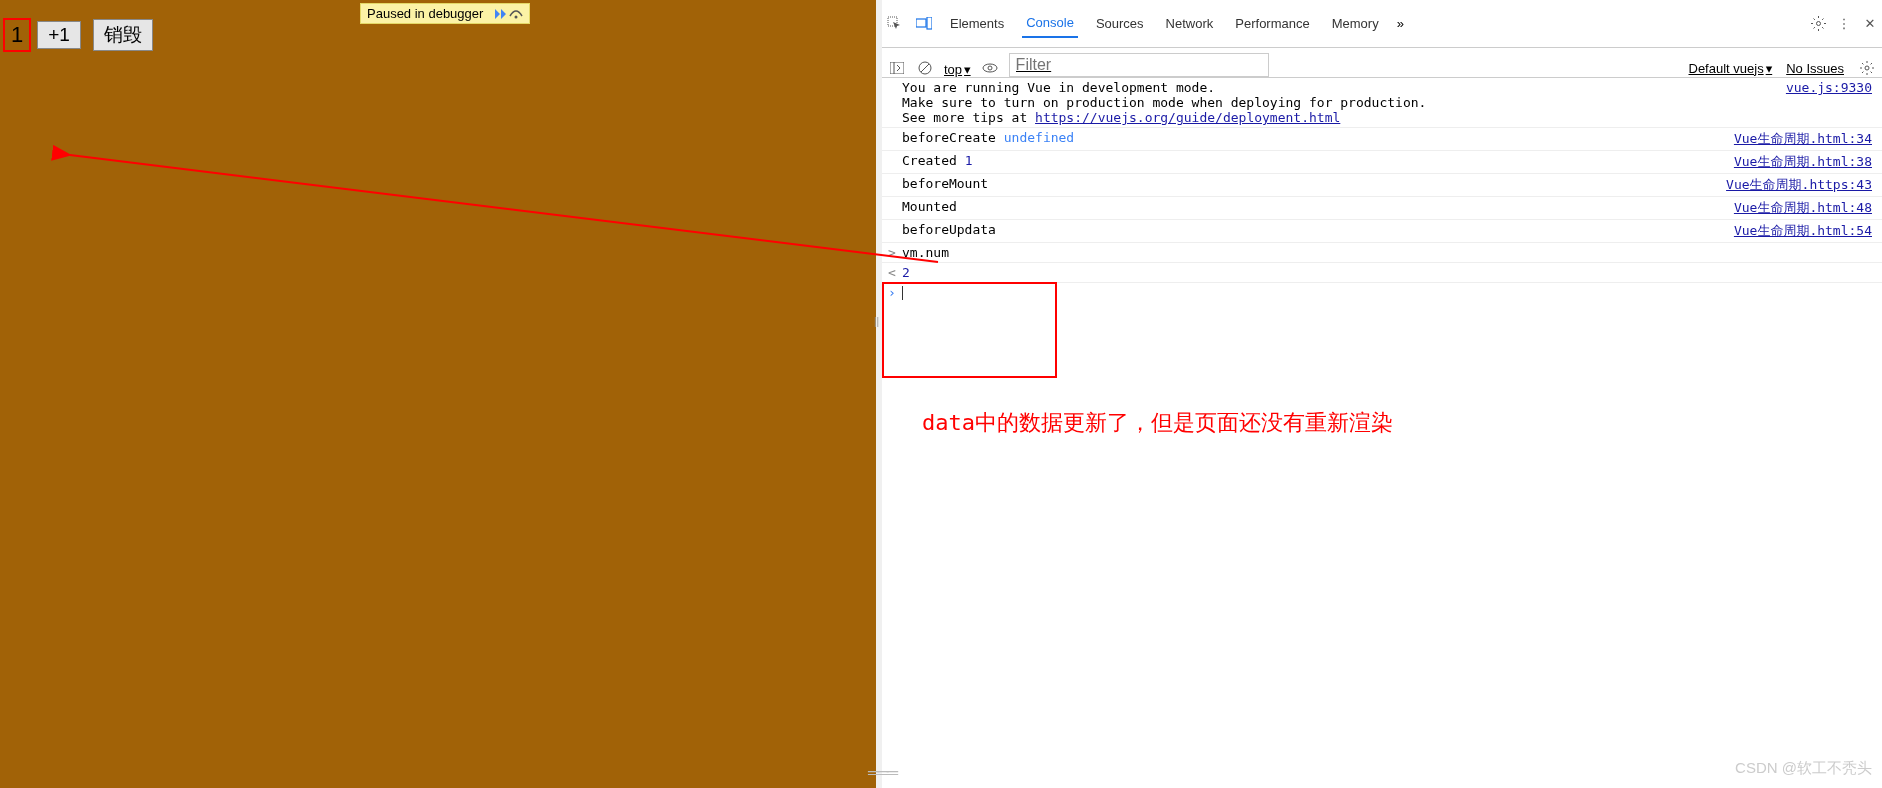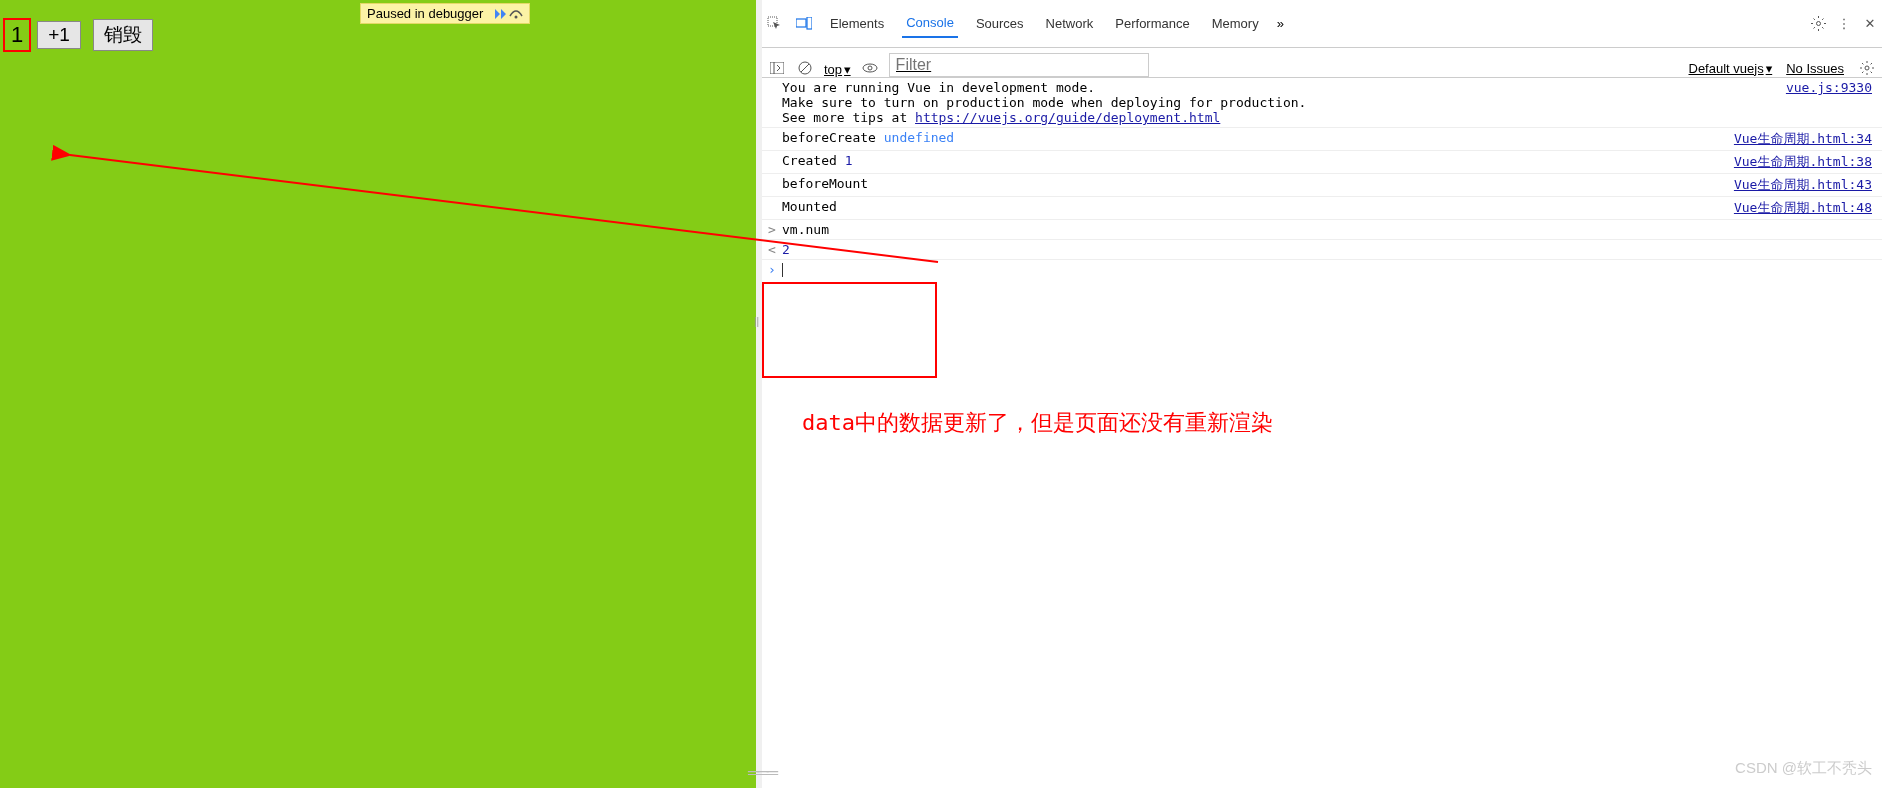--- a/index.html
+++ b/index.html
@@ -1,17 +1,17 @@
 <!DOCTYPE html>
 <html><head>
 <meta charset="utf-8">
 <style>
 * { box-sizing: border-box; margin: 0; padding: 0; }
 body { font-family: Arial, sans-serif; width: 1882px; height: 788px; display: flex; overflow: hidden; position: relative; }
-.left-pane { width: 756px; background: #84cc16; position: relative; }
+.left-pane { width: 876px; background: #a16207; position: relative; }
 .debug-banner { position: absolute; top: 3px; left: 360px; background: #fcf3a6; border: 1px solid #e4d967; font-size: 13px; padding: 2px 6px; display: flex; align-items: center; gap: 6px; }
 .debug-banner .controls { display: flex; gap: 2px; margin-left: 4px; }
 .debug-btn { width: 14px; height: 14px; display: flex; align-items: center; justify-content: center; }
 .page-title { font-size: 42px; font-weight: bold; color: #000; margin: 30px 0 0 3px; }
 .page-row { display: flex; align-items: center; margin: 18px 0 0 3px; gap: 2px; }
 .num-box { border: 2px solid red; padding: 2px 6px; font-size: 22px; }
 .btn { background: #e6e6e6; border: 1px solid #888; font-size: 19px; padding: 2px 10px; cursor: pointer; }
 .btn:first-of-type { margin-left: 4px; }
 .btn + .btn { margin-left: 10px; }
 .divider { width: 6px; background: #f0f0f0; position: relative; }
@@ -160,25 +160,29 @@
     <div class="log-row">
       <span class="log-text"><span>beforeCreate </span><span class="gray">undefined</span></span>
       <span class="link">Vue生命周期.html:34</span>
     </div>
     <div class="log-row">
       <span class="log-text"><span>Created </span><span class="num">1</span></span>
       <span class="link">Vue生命周期.html:38</span>
     </div>
     <div class="log-row">
       <span class="log-text">beforeMount</span>
-      <span class="link">Vue生命周期.html:43</span>
+      <span class="link">Vue生命周期.https:43</span>
     </div>
     <div class="log-row">
       <span class="log-text">Mounted</span>
       <span class="link">Vue生命周期.html:48</span>
+    </div>
+    <div class="log-row">
+      <span class="log-text">beforeUpdata</span>
+      <span class="link">Vue生命周期.html:54</span>
     </div>
     <div class="log-row" style="position:relative">
       <span class="marker" style="color:#888">&gt;</span>
       <span class="log-text">vm.num</span>
     </div>
     <div class="log-row" style="position:relative">
       <span class="marker" style="color:#888">&lt;</span>
       <span class="log-text num">2</span>
     </div>
     <div class="prompt-row">

